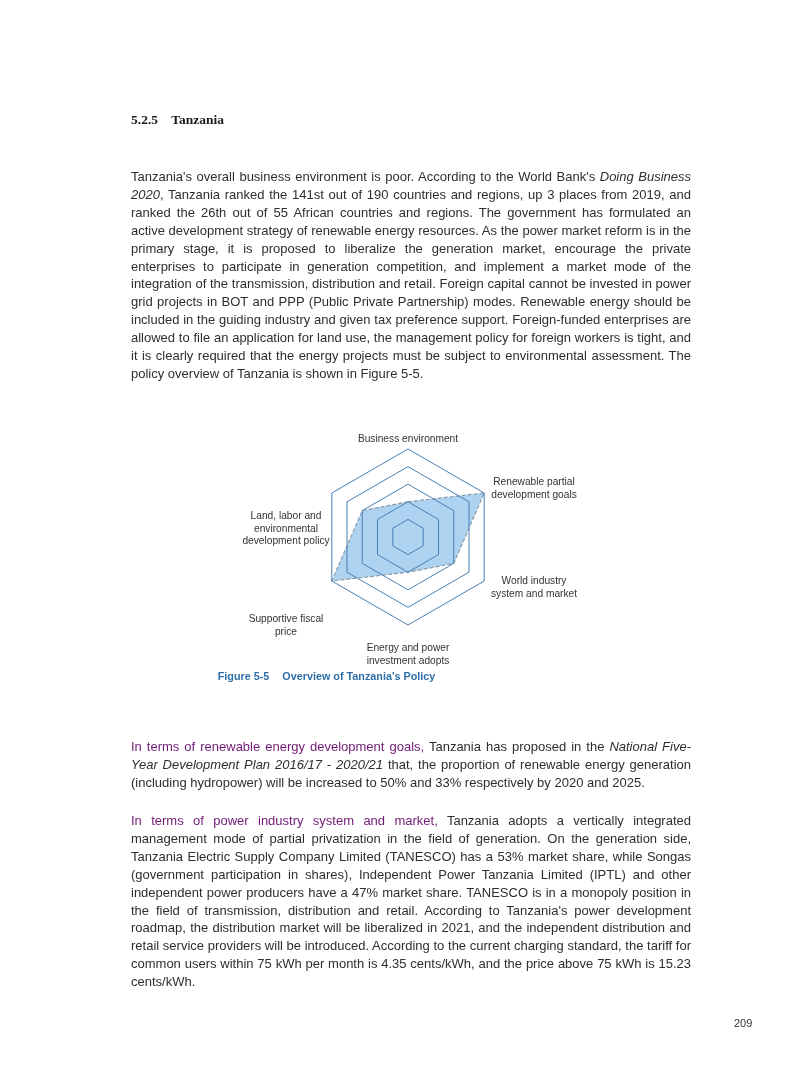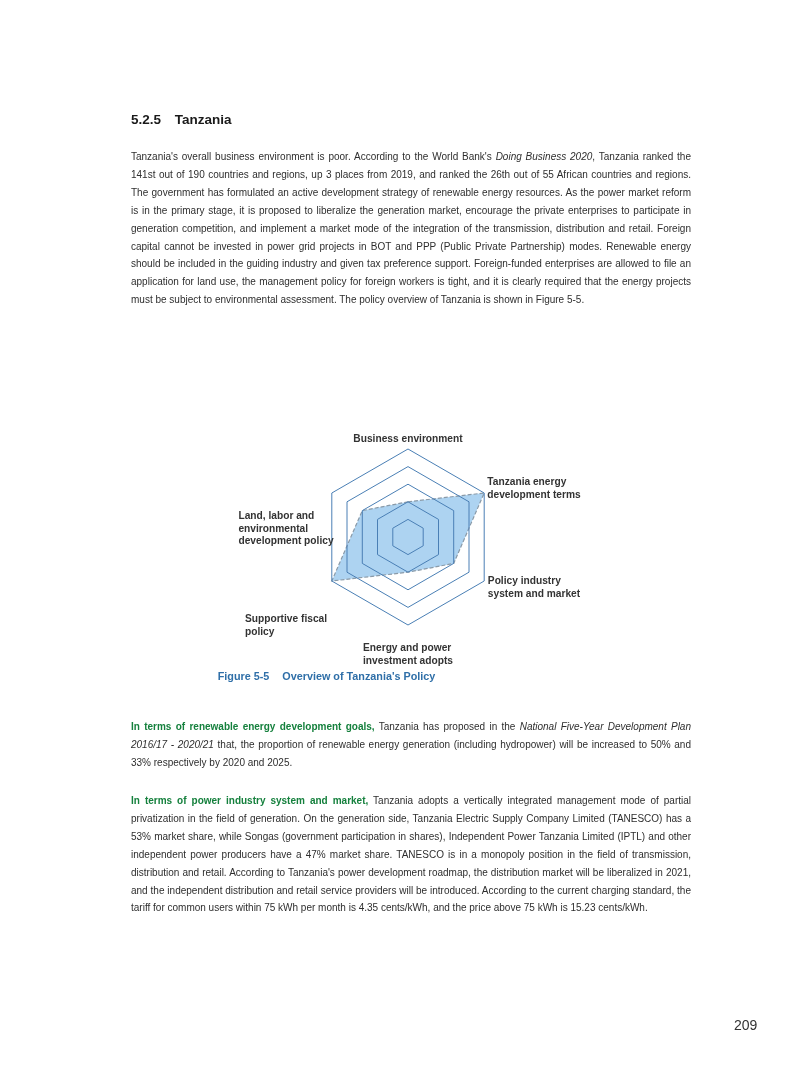--- a/index.html
+++ b/index.html
@@ -1,33 +1,33 @@
 <!DOCTYPE html>
 <html><head>
 <meta charset="utf-8">
 <style>
   html, body { margin: 0; padding: 0; background: #ffffff; }
   body { width: 793px; height: 1077px; position: relative; overflow: hidden;
          font-family: "Liberation Sans", sans-serif; color: #2a2a2a; }
-  .heading { position: absolute; left: 131px; top: 112px; font-size: 13.5px; font-weight: bold; color: #1a1a1a; }
+  .heading { position: absolute; left: 131px; top: 112px; font-size: 13.5px; font-weight: bold; color: #1a1a1a; font-family: Liberation Serif, serif; }
   .heading .num { margin-right: 10px; }
-  .para { position: absolute; left: 131px; width: 560px; font-size: 10px; line-height: 17.9px;
-          text-align: justify; color: #2e2e2e; }
+  .para { position: absolute; left: 131px; width: 560px; font-size: 13px; line-height: 17.9px;
+          text-align: justify; color: #2e2e2e; margin-top: 20px; }
   .para i { font-style: italic; }
-  .para b { font-weight: bold; color: #15803d; }
+  .para b { font-weight: normal; color: #701a75; }
   #p1 { top: 148px; }
   #p2 { top: 718px; }
   #p3 { top: 792px; }
   .chart { position: absolute; left: 230px; top: 425px; width: 360px; height: 240px; }
   .chart svg { position: absolute; left: 0; top: 0; }
-  .axis-label { position: absolute; font-size: 10.2px; line-height: 12.6px; color: #333; text-align: left; white-space: nowrap; font-weight: bold; }
+  .axis-label { position: absolute; font-size: 10.2px; line-height: 12.6px; color: #333; text-align: center; white-space: nowrap; }
   .caption { position: absolute; left: 0; width: 653px; top: 670px; text-align: center;
              font-size: 10.8px; font-weight: bold; color: #2f6fa8; }
   .caption .fig { margin-right: 10px; }
-  .page-num { position: absolute; left: 734px; top: 1017px; font-size: 14px; color: #333; text-align: right; }
+  .page-num { position: absolute; left: 734px; top: 1017px; font-size: 11px; color: #333; text-align: right; }
 </style>
 </head>
 <body>
 
 <div class="heading">
   <span class="num">5.2.5</span>
   <span>Tanzania</span>
 </div>
 
 <div class="para" id="p1">
@@ -40,34 +40,34 @@
       <polygon points="178.0,94.4 193.2,103.2 193.2,120.8 178.0,129.6 162.8,120.8 162.8,103.2" fill="none" stroke="#4a7fb5" stroke-width="1"></polygon>
       <polygon points="178.0,76.8 208.5,94.4 208.5,129.6 178.0,147.2 147.5,129.6 147.5,94.4" fill="none" stroke="#4a7fb5" stroke-width="1"></polygon>
       <polygon points="178.0,59.2 223.7,85.6 223.7,138.4 178.0,164.8 132.3,138.4 132.3,85.6" fill="none" stroke="#4a7fb5" stroke-width="1"></polygon>
       <polygon points="178.0,41.6 239.0,76.8 239.0,147.2 178.0,182.4 117.0,147.2 117.0,76.8" fill="none" stroke="#4a7fb5" stroke-width="1"></polygon>
       <polygon points="178.0,24.0 254.2,68.0 254.2,156.0 178.0,200.0 101.8,156.0 101.8,68.0" fill="none" stroke="#4a7fb5" stroke-width="1"></polygon>
     </svg>
   <div class="axis-label" style="left:178px; top:8px; transform:translateX(-50%);">
     <div>Business environment</div>
   </div>
   <div class="axis-label" style="left:304px; top:51px; transform:translateX(-50%);">
-    <div>Tanzania energy</div>
-    <div>development terms</div>
+    <div>Renewable partial</div>
+    <div>development goals</div>
   </div>
   <div class="axis-label" style="left:304px; top:150px; transform:translateX(-50%);">
-    <div>Policy industry</div>
+    <div>World industry</div>
     <div>system and market</div>
   </div>
   <div class="axis-label" style="left:178px; top:205px; transform:translateX(-50%);margin-top:12px;">
     <div>Energy and power</div>
     <div>investment adopts</div>
   </div>
   <div class="axis-label" style="left:56px; top:152px; transform:translateX(-50%);margin-top:36px;">
     <div>Supportive fiscal</div>
-    <div>policy</div>
+    <div>price</div>
   </div>
   <div class="axis-label" style="left:56px; top:49px; transform:translateX(-50%);margin-top:36px;">
     <div>Land, labor and</div>
     <div>environmental</div>
     <div>development policy</div>
   </div>
 </div>
 
 <div class="caption">
   <span class="fig">Figure 5-5</span>

